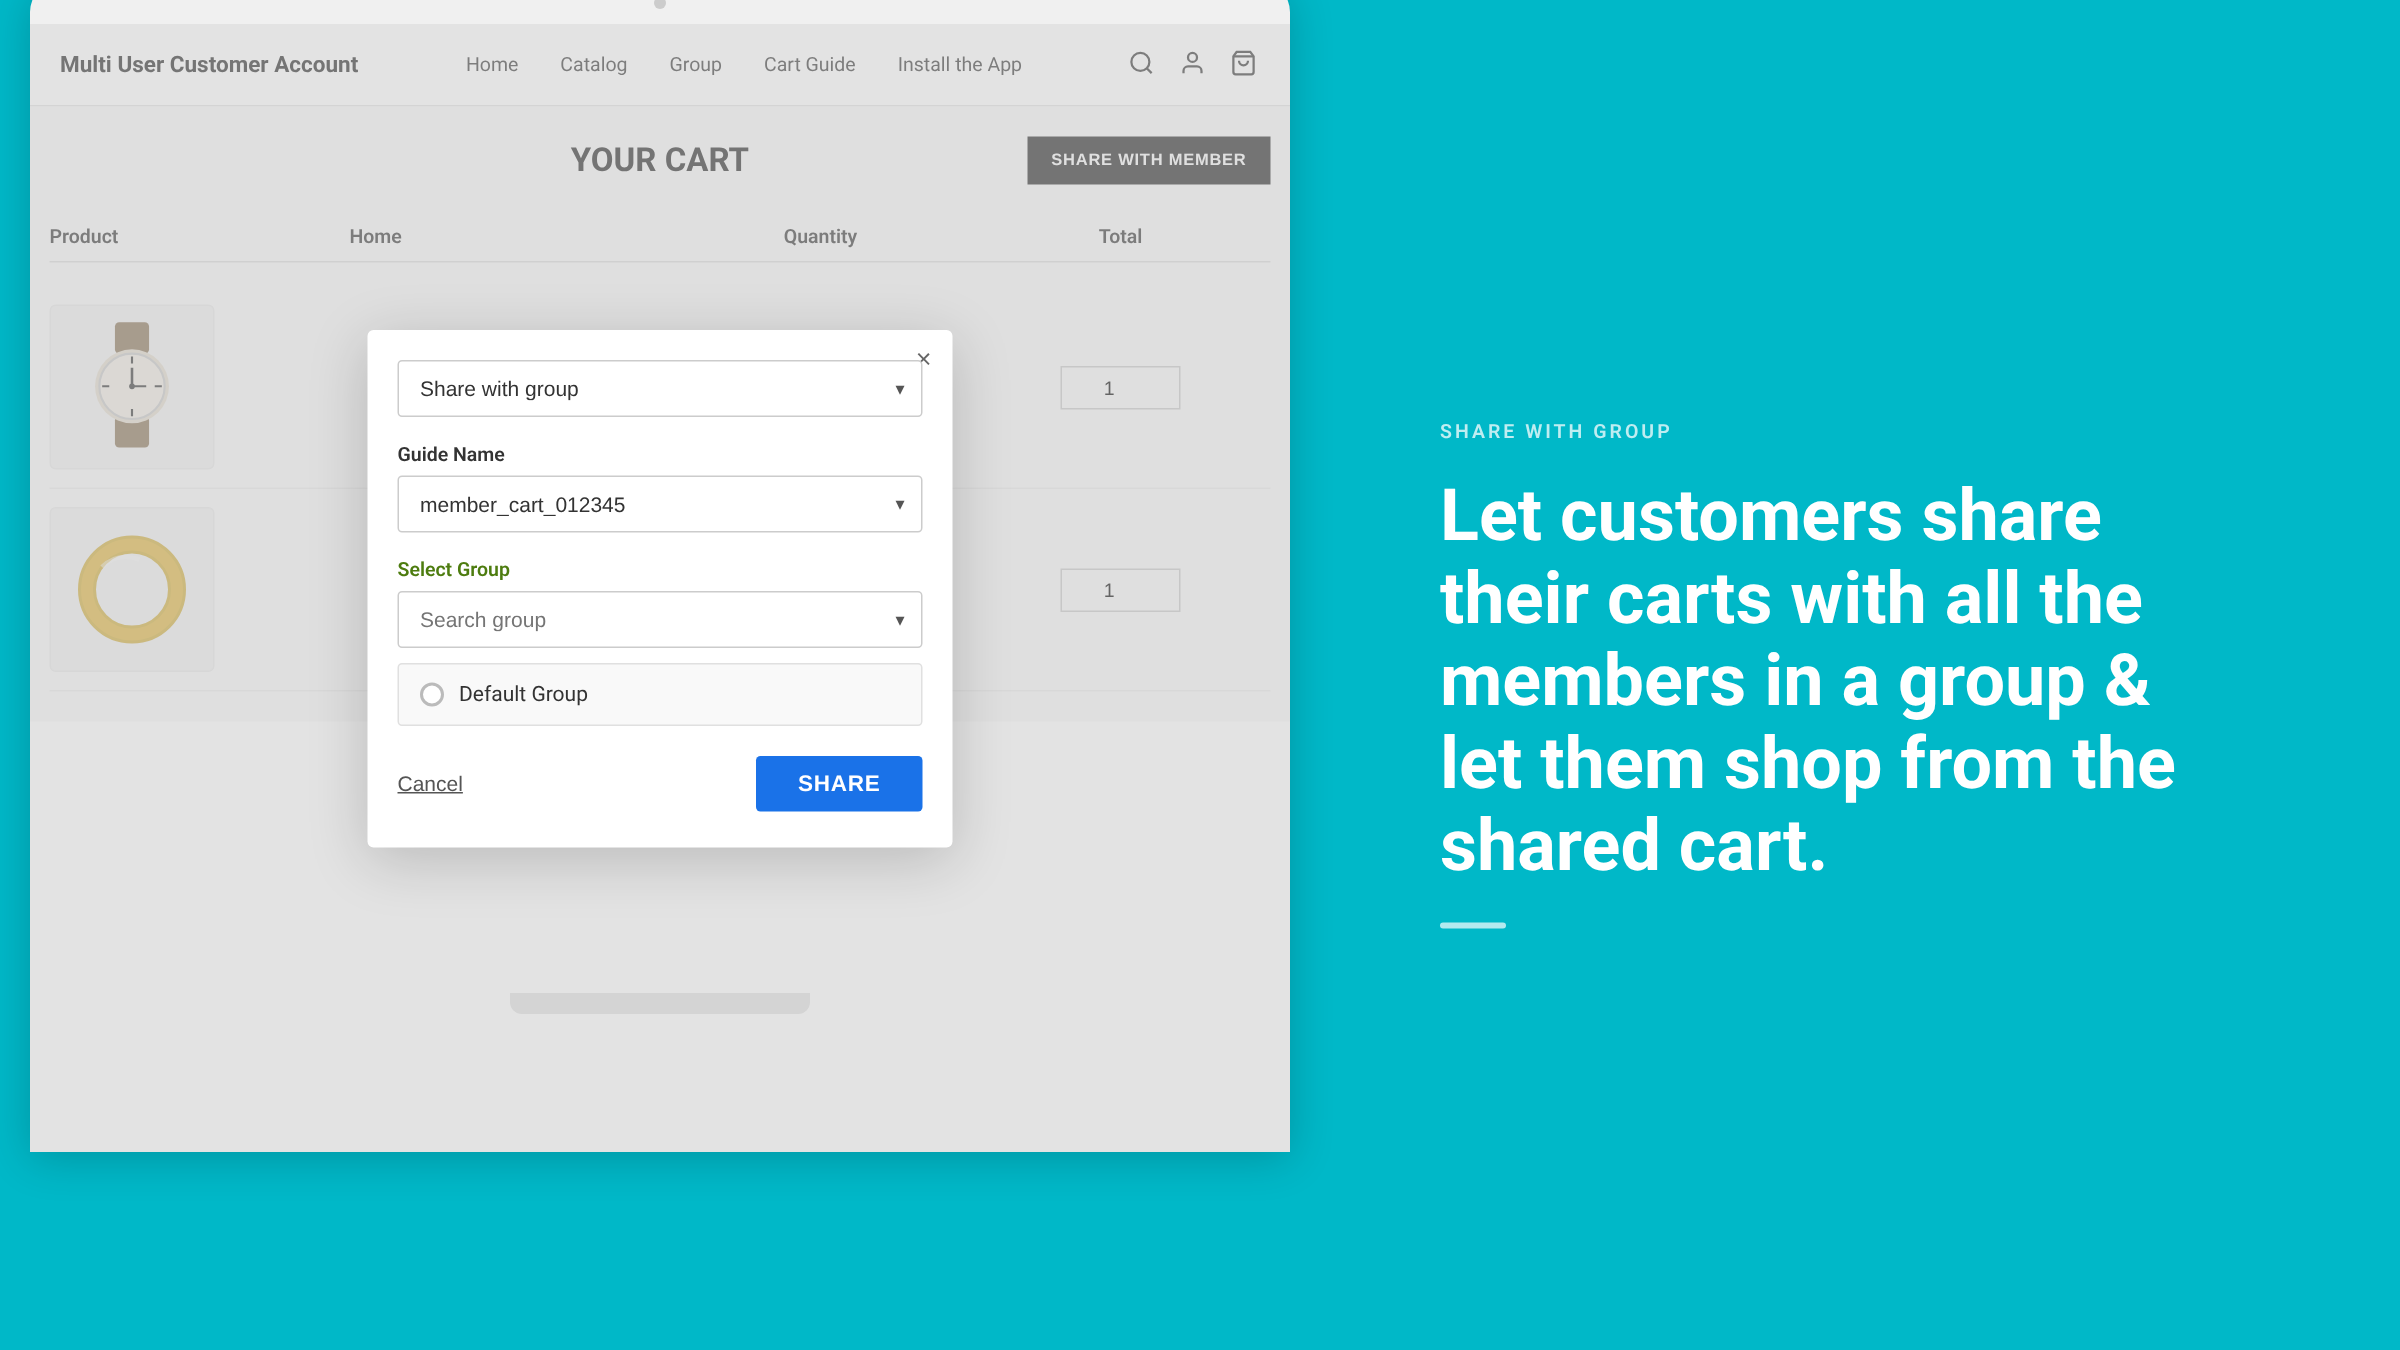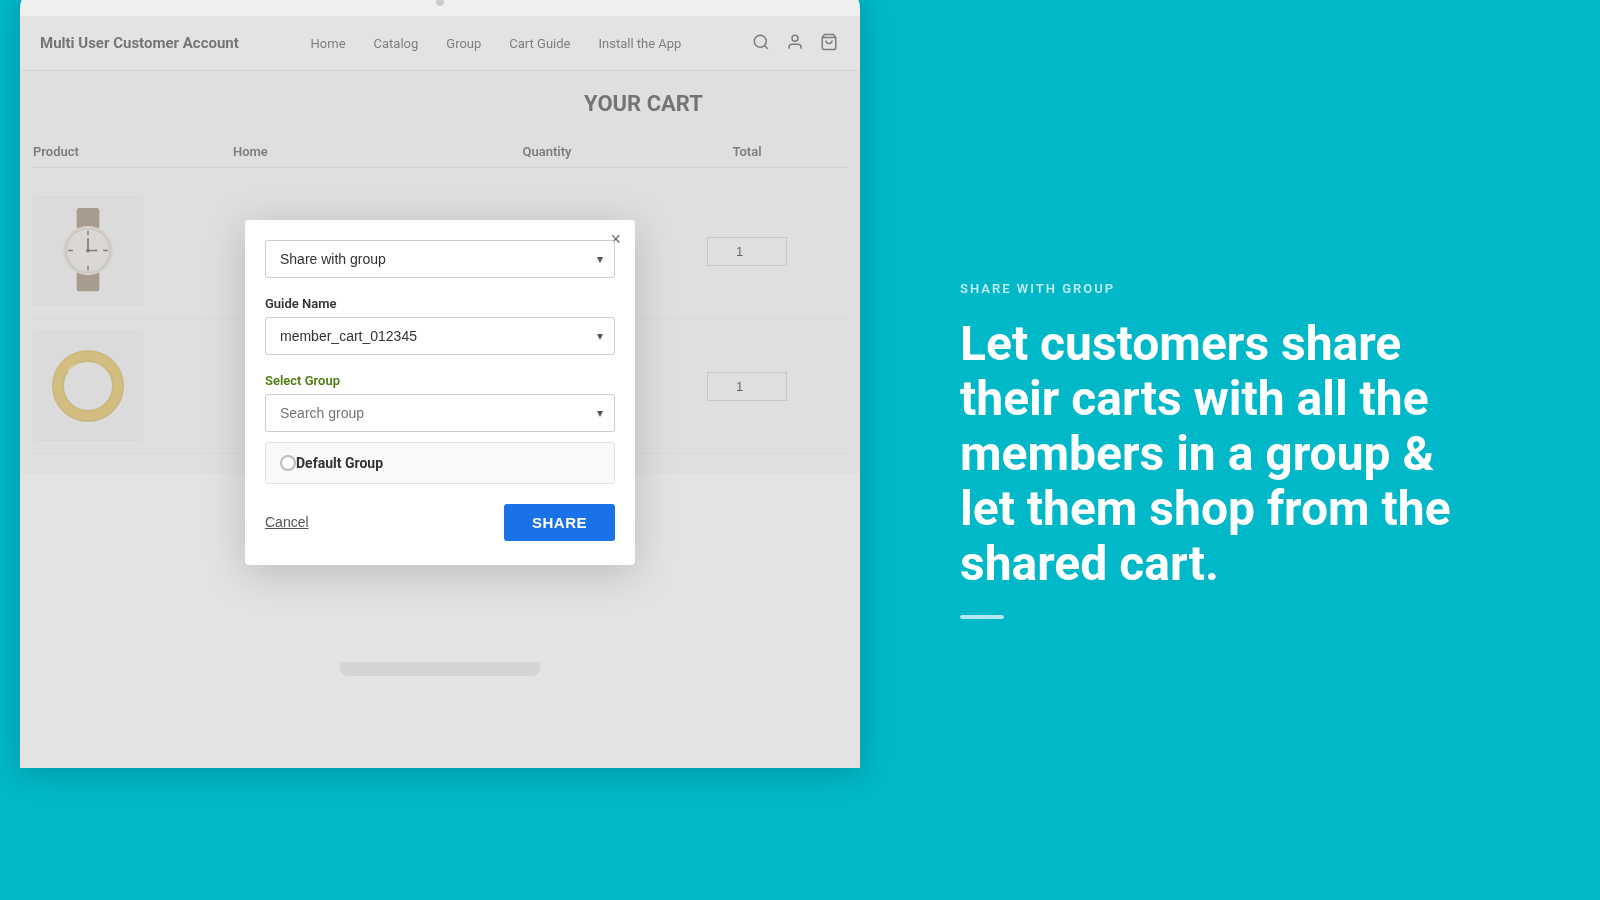--- a/index.html
+++ b/index.html
@@ -337,22 +337,22 @@
     .group-list {
       border: 1px solid #e0e0e0;
       border-radius: 3px;
       background: #f9f9f9;
       margin-bottom: 20px;
     }
 
     .group-item {
       display: flex;
       align-items: center;
+      gap: 10px;
       padding: 12px 14px;
-      font-weight: bold;
     }
 
     .group-radio {
       width: 16px;
       height: 16px;
       border-radius: 50%;
       border: 2px solid #bbb;
       background: #fff;
       flex-shrink: 0;
     }
@@ -478,20 +478,23 @@
                 <path d="M16 10a4 4 0 0 1-8 0"></path>
               </svg>
           </span>
         </div>
       </nav>
 
       <div class="cart-page">
         <div class="cart-header-row">
           <div style="flex:1"></div>
           <div class="cart-title">YOUR CART</div>
+          <div style="flex:1; display:flex; justify-content:flex-end;">
+            <button class="share-member-btn">SHARE WITH MEMBER</button>
+          </div>
         </div>
 
         <div class="cart-table-header">
           <span>Product</span>
           <span>Home</span>
           <span>Quantity</span>
           <span>Total</span>
         </div>
 
         <div class="cart-row">

